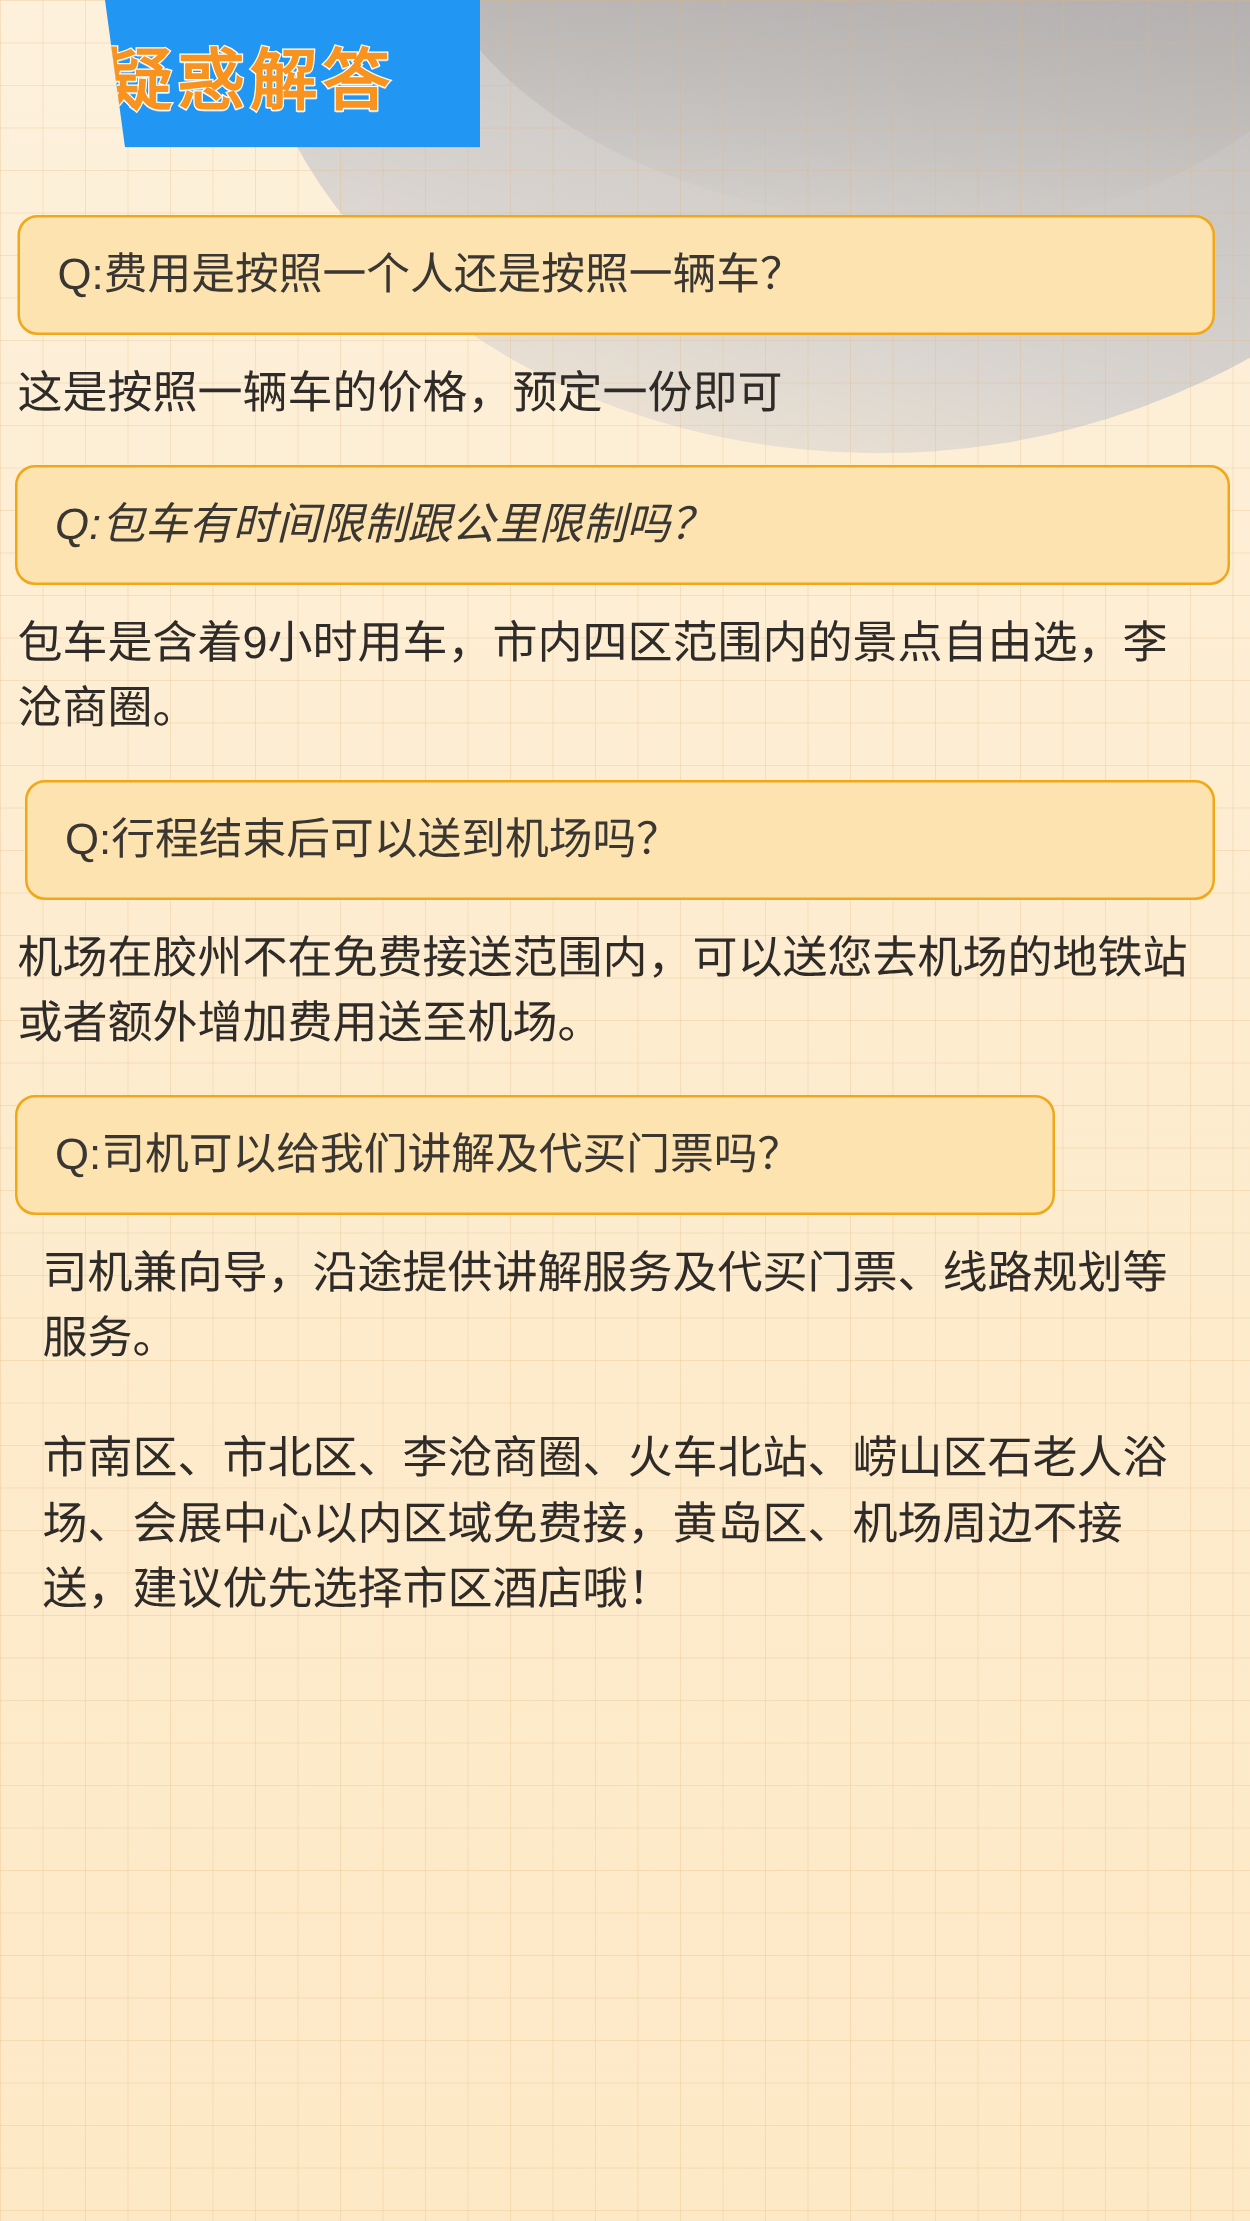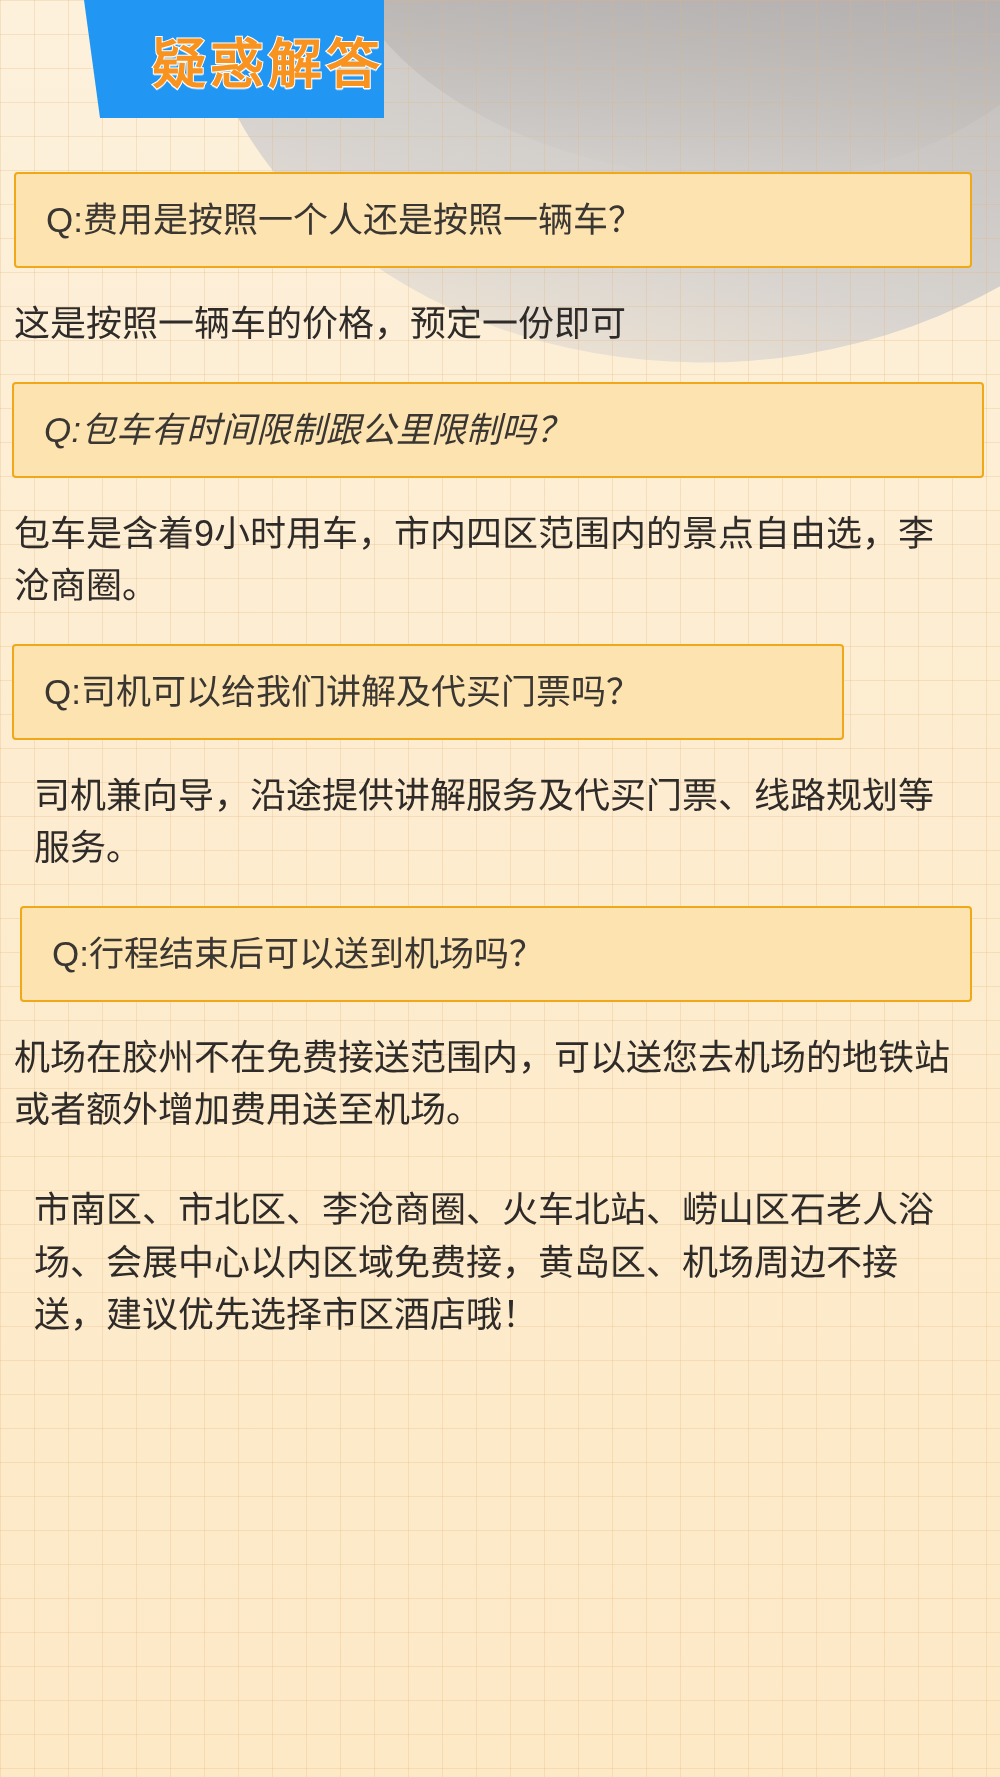--- a/index.html
+++ b/index.html
@@ -64,21 +64,21 @@
   .title-badge {
     position: absolute;
     top: 0;
     left: 84px;
     width: 300px;
     height: 118px;
     background: #2196f3;
     clip-path: polygon(0 0, 100% 0, 100% 100%, 16px 100%);
     display: flex;
     align-items: center;
-    justify-content: flex-end;
+    justify-content: flex-start;
   }
   .title-badge .title-text {
     color: #f7931e;
     font-size: 54px;
     font-weight: 700;
     letter-spacing: 4px;
     -webkit-text-stroke: 2px #ffffff;
     paint-order: stroke fill;
     text-shadow: 0 2px 0 rgba(255,255,255,0.55);
     white-space: nowrap;
@@ -90,40 +90,40 @@
   .qa-list {
     position: relative;
     z-index: 2;
     padding: 0 6px 40px 6px;
   }
   .qa-item { margin-bottom: 0; }
 
   .question {
     background: #fde3b0;
     border: 2px solid #f0a818;
-    border-radius: 4px;
+    border-radius: 16px;
     color: #3a3632;
     font-size: 35px;
     line-height: 1.25;
     padding: 24px 22px 24px 30px;
     margin: 14px 10px 0 8px;
     box-sizing: border-box;
   }
   .question.q1 { margin-top: 22px; margin-left: 8px; margin-right: 22px; }
   .question.q2 { margin-left: 6px; margin-right: 10px; font-style: italic; }
   .question.q3 { margin-left: 14px; margin-right: 22px; }
   .question.q4 { margin-left: 6px; margin-right: 150px; }
   .question.q5 { margin-left: 6px; margin-right: 140px; }
 
   .answer {
     color: #2e2b28;
     font-size: 36px;
     line-height: 1.45;
     padding: 18px 26px 18px 8px;
-    margin: 12px 0 8px 0;
+    margin: 2px 0 8px 0;
   }
   .answer.indent { padding-left: 28px; }
 </style>
 </head>
 <body>
 
 <div class="page">
   <div class="grey-swoosh"></div>
   <div class="grey-swoosh2"></div>
   <div class="grid-overlay"></div>
@@ -141,27 +141,27 @@
       <div class="question q1">Q:费用是按照一个人还是按照一辆车？</div>
       <div class="answer">这是按照一辆车的价格，预定一份即可</div>
     </div>
 
     <div class="qa-item">
       <div class="question q2">Q:包车有时间限制跟公里限制吗？</div>
       <div class="answer">包车是含着9小时用车，市内四区范围内的景点自由选，李沧商圈。</div>
     </div>
 
     <div class="qa-item">
-      <div class="question q4">Q:司机可以给我们讲解及代买门票吗？</div>
-      <div class="answer indent">司机兼向导，沿途提供讲解服务及代买门票、线路规划等服务。</div>
+      <div class="question q3">Q:行程结束后可以送到机场吗？</div>
+      <div class="answer">机场在胶州不在免费接送范围内，可以送您去机场的地铁站或者额外增加费用送至机场。</div>
     </div>
 
     <div class="qa-item">
-      <div class="question q3">Q:行程结束后可以送到机场吗？</div>
-      <div class="answer">机场在胶州不在免费接送范围内，可以送您去机场的地铁站或者额外增加费用送至机场。</div>
+      <div class="question q4">Q:司机可以给我们讲解及代买门票吗？</div>
+      <div class="answer indent">司机兼向导，沿途提供讲解服务及代买门票、线路规划等服务。</div>
     </div>
 
     <div class="qa-item">
       <div class="answer indent">市南区、市北区、李沧商圈、火车北站、崂山区石老人浴场、会展中心以内区域免费接，黄岛区、机场周边不接送，建议优先选择市区酒店哦！</div>
     </div>
 
   </div>
 </div>
 
 </body></html>

